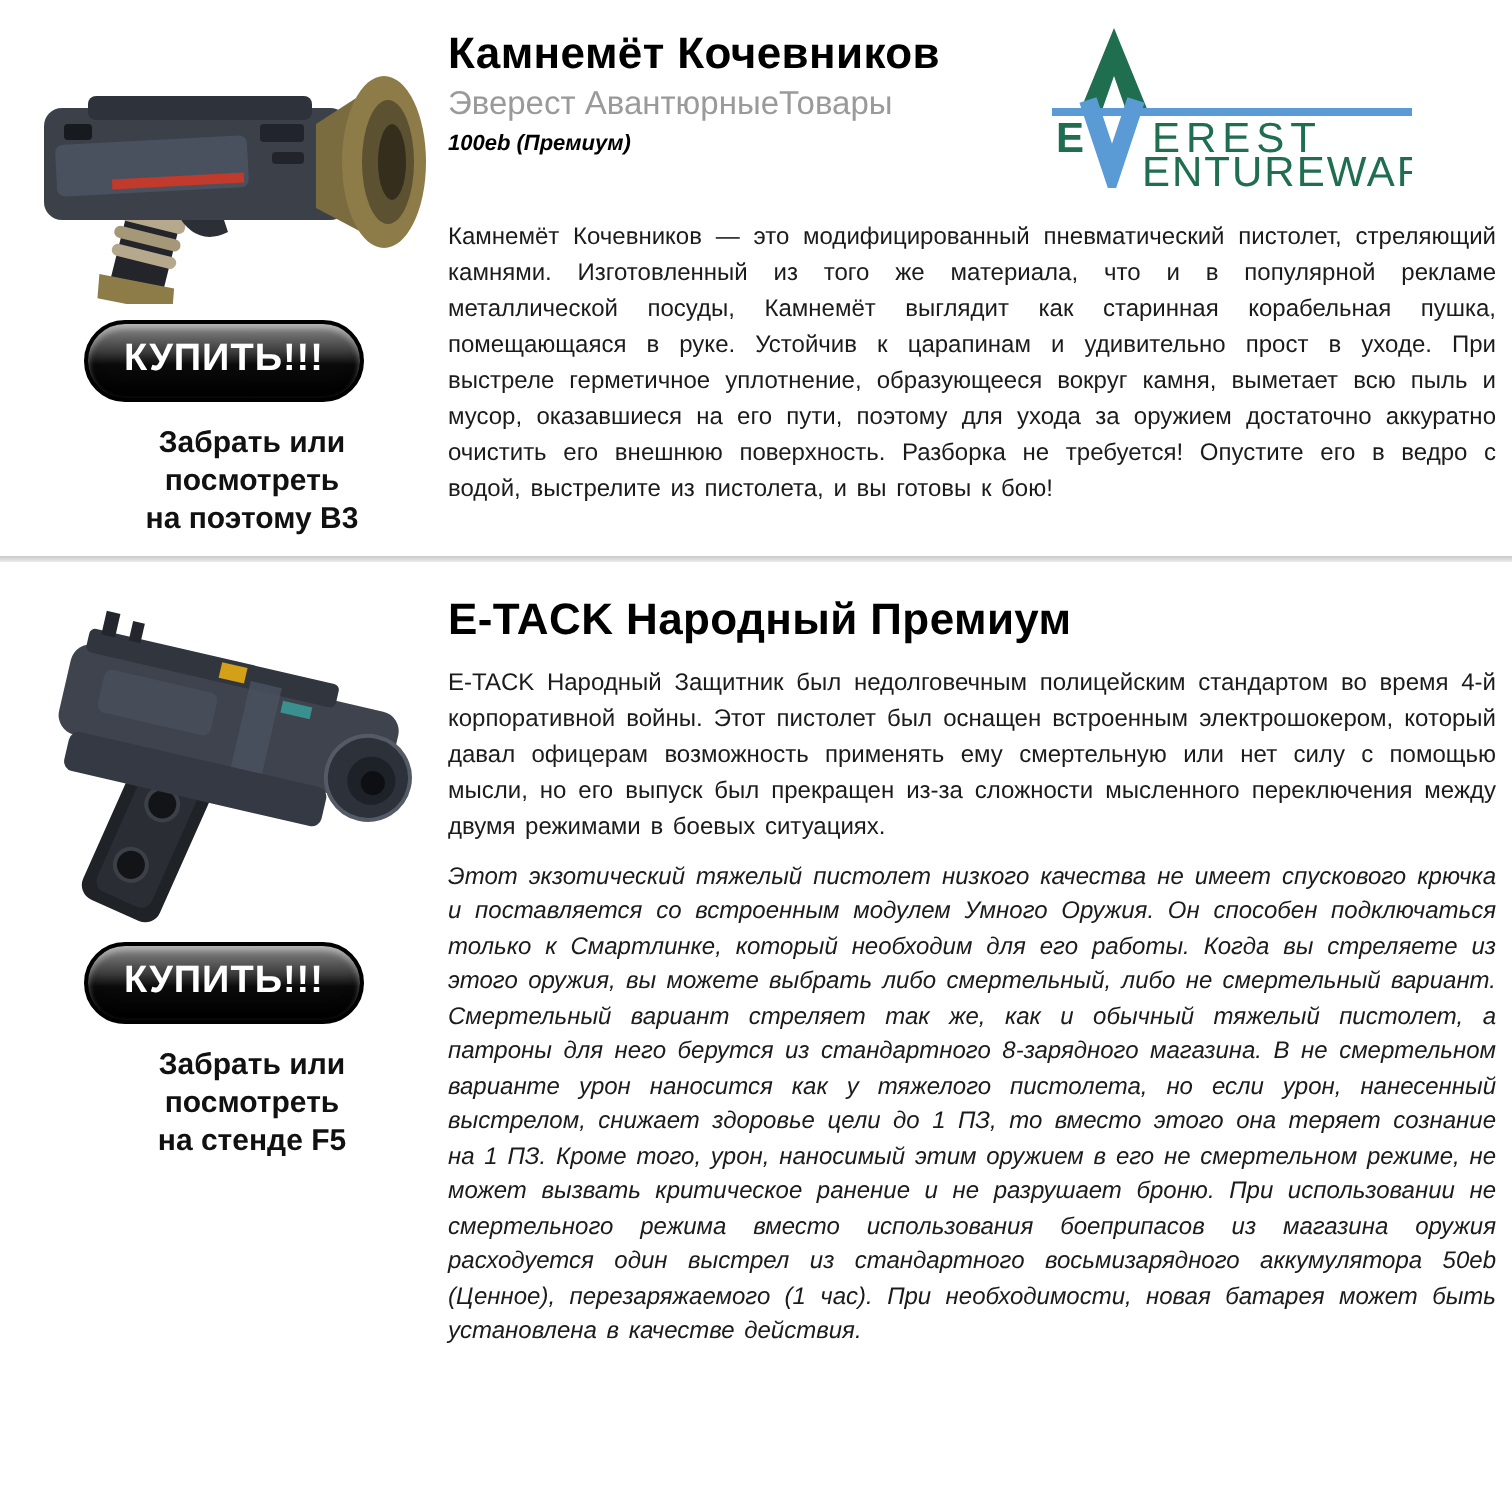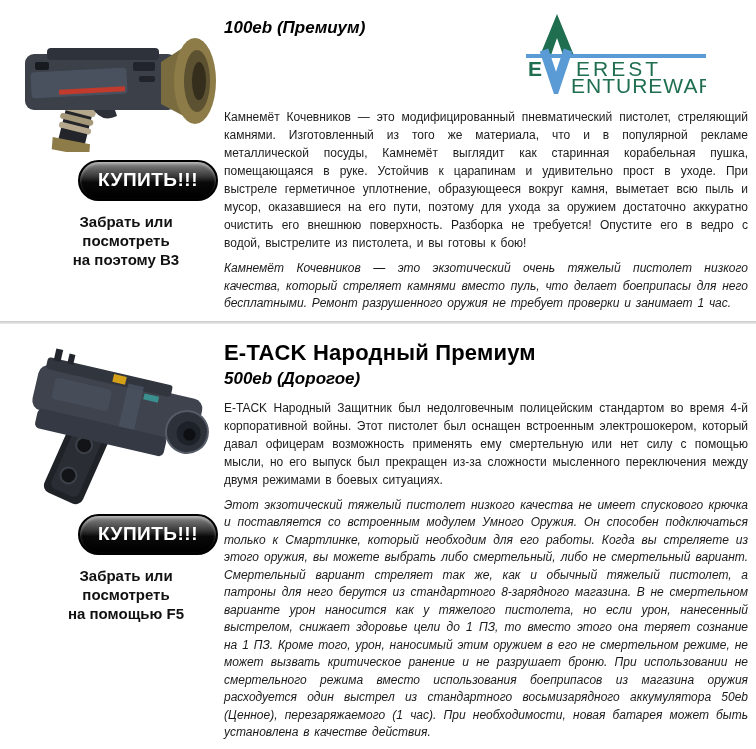--- a/index.html
+++ b/index.html
@@ -5,21 +5,21 @@
   * { box-sizing: border-box; }
   html,body { margin:0; padding:0; }
   body {
     width:756px; height:749px; background:#ffffff;
     font-family:"Liberation Sans", sans-serif;
     color:#1b1b1b; overflow:hidden;
   }
   .page { width:756px; height:749px; position:relative; }
 
   .product { display:flex; padding:4px 8px 0 6px; }
-  .left-col { width:212px; flex:0 0 212px; display:flex; flex-direction:column; align-items:flex-end; }
+  .left-col { width:212px; flex:0 0 212px; display:flex; flex-direction:column; align-items:center; }
   .right-col { flex:1; padding:6px 0 0 6px; max-width:530px; }
 
   .weapon-figure { width:205px; display:flex; align-items:center; justify-content:center; }
   .weapon-figure svg { display:block; }
 
   .buy-btn {
     margin-top:8px;
     font-family:"Liberation Sans", sans-serif;
     font-weight:bold; font-size:19px; letter-spacing:.5px;
     color:#ffffff;
@@ -31,21 +31,21 @@
   }
   .stand-note {
     margin-top:11px; text-align:center;
     font-weight:bold; font-size:15px; line-height:1.28; color:#111;margin-left:28px;
   }
 
   .header-row { display:flex; align-items:flex-start; }
   .title-block { flex:1; padding-top:4px; }
   .product-title { margin:0; font-size:22px; font-weight:bold; line-height:1.15; color:#000; letter-spacing:.2px; }
   .manufacturer { margin-top:4px; font-size:16.5px; color:#9a9a9a; }
-  .price { margin-top:4px; font-size:17px; font-weight:bold; font-style:italic; color:#000; }
+  .price { margin-top:4px; font-size:11px; font-weight:bold; font-style:italic; color:#000; }
 
   .logo-box { flex:0 0 auto; }
   .logo-everest { margin:2px 42px 0 0; }
   .logo-pursuit { margin:0 46px 0 0; }
 
   .desc, .flavor {
     margin:10px 0 0 0; text-align:justify;
     font-size:12px; line-height:18px; word-spacing:1.5px;
     hyphens:auto; -webkit-hyphens:auto;
   }
@@ -98,38 +98,39 @@
       <button class="buy-btn">КУПИТЬ!!!</button>
       <div class="stand-note">
         <span>Забрать или посмотреть</span><br>
         <span>на поэтому B3</span>
       </div>
     </div>
 
     <div class="right-col">
       <div class="header-row">
         <div class="title-block">
+          <h1 class="product-title">Камнемёт Кочевников</h1>
+          <div class="manufacturer">Эверест АвантюрныеТовары</div>
           <div class="price">100eb (Премиум)</div>
         </div>
         <div class="logo-box logo-everest">
           <svg width="180" height="82" viewBox="0 0 180 82">
 
             <polygon points="31,2 13,46 24,46 31,26 38,46 49,46" fill="#1f6e50"></polygon>
 
             <path d="M18,38 L30,74 L42,38" fill="none" stroke="#5b9bd5" stroke-width="9"></path>
 
             <rect x="0" y="42" width="180" height="4" fill="#5b9bd5"></rect>
             <text class="ev-text" x="2" y="64" font-size="21" fill="#1f6e50" font-weight="normal">E</text>
             <text x="50" y="64" font-size="21" letter-spacing="3" fill="#1f6e50">EREST</text>
             <text x="45" y="81" font-size="21" letter-spacing="1" fill="#1f6e50">ENTUREWARE</text>
           </svg>
         </div>
       </div>
       <p class="desc">Камнемёт Кочевников — это модифицированный пневматический пистолет, стреляющий камнями. Изготовленный из того же материала, что и в популярной рекламе металлической посуды, Камнемёт выглядит как старинная корабельная пушка, помещающаяся в руке. Устойчив к царапинам и удивительно прост в уходе. При выстреле герметичное уплотнение, образующееся вокруг камня, выметает всю пыль и мусор, оказавшиеся на его пути, поэтому для ухода за оружием достаточно аккуратно очистить его внешнюю поверхность. Разборка не требуется! Опустите его в ведро с водой, выстрелите из пистолета, и вы готовы к бою!</p>
-      <p class="flavor">Камнемёт Кочевников — это экзотический очень тяжелый пистолет низкого качества, который стреляет камнями вместо пуль, что делает боеприпасы для него бесплатными. Ремонт разрушенного оружия не требует проверки и занимает 1 час.</p>
     </div>
   </section>
 
   <hr class="divider">
 
   <section class="product">
     <div class="left-col">
       <div class="weapon-figure">
         <svg width="205" height="176" viewBox="0 0 205 176">
 
@@ -152,29 +153,28 @@
             <rect x="36" y="62" width="58" height="22" rx="4" fill="#464c58"></rect>
             <circle cx="176" cy="86" r="21" fill="#2c313a" stroke="#555b66" stroke-width="2"></circle>
             <circle cx="178" cy="87" r="12" fill="#1d2128"></circle>
             <circle cx="179" cy="88" r="6" fill="#0d0f12"></circle>
           </g>
         </svg>
       </div>
       <button class="buy-btn">КУПИТЬ!!!</button>
       <div class="stand-note">
         <span>Забрать или посмотреть</span><br>
-        <span>на помощью F5</span>
+        <span>на стенде F5</span>
       </div>
     </div>
 
     <div class="right-col">
       <div class="header-row">
         <div class="title-block">
           <h1 class="product-title">E-TACK Народный Премиум</h1>
-          <div class="price">500eb (Дорогое)</div>
         </div>
       </div>
       <p class="desc">E-TACK Народный Защитник был недолговечным полицейским стандартом во время 4-й корпоративной войны. Этот пистолет был оснащен встроенным электрошокером, который давал офицерам возможность применять ему смертельную или нет силу с помощью мысли, но его выпуск был прекращен из-за сложности мысленного переключения между двумя режимами в боевых ситуациях.</p>
       <p class="flavor">Этот экзотический тяжелый пистолет низкого качества не имеет спускового крючка и поставляется со встроенным модулем Умного Оружия. Он способен подключаться только к Смартлинке, который необходим для его работы. Когда вы стреляете из этого оружия, вы можете выбрать либо смертельный, либо не смертельный вариант. Смертельный вариант стреляет так же, как и обычный тяжелый пистолет, а патроны для него берутся из стандартного 8-зарядного магазина. В не смертельном варианте урон наносится как у тяжелого пистолета, но если урон, нанесенный выстрелом, снижает здоровье цели до 1 ПЗ, то вместо этого она теряет сознание на 1 ПЗ. Кроме того, урон, наносимый этим оружием в его не смертельном режиме, не может вызвать критическое ранение и не разрушает броню. При использовании не смертельного режима вместо использования боеприпасов из магазина оружия расходуется один выстрел из стандартного восьмизарядного аккумулятора 50eb (Ценное), перезаряжаемого (1 час). При необходимости, новая батарея может быть установлена в качестве действия.</p>
     </div>
   </section>
 
 </div>
 
 </body></html>

